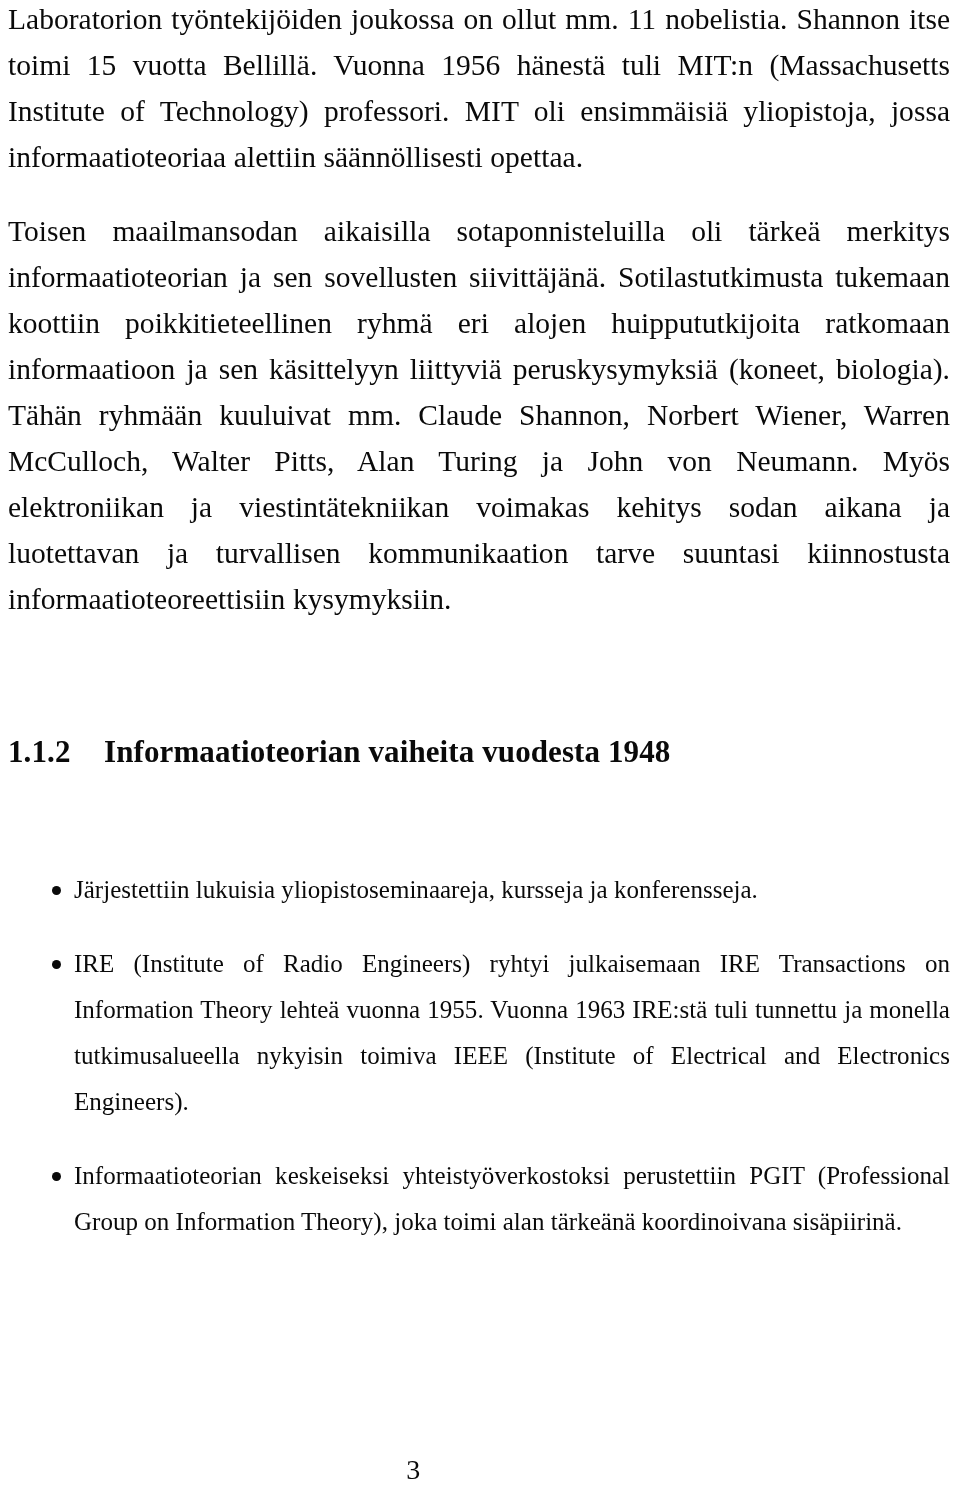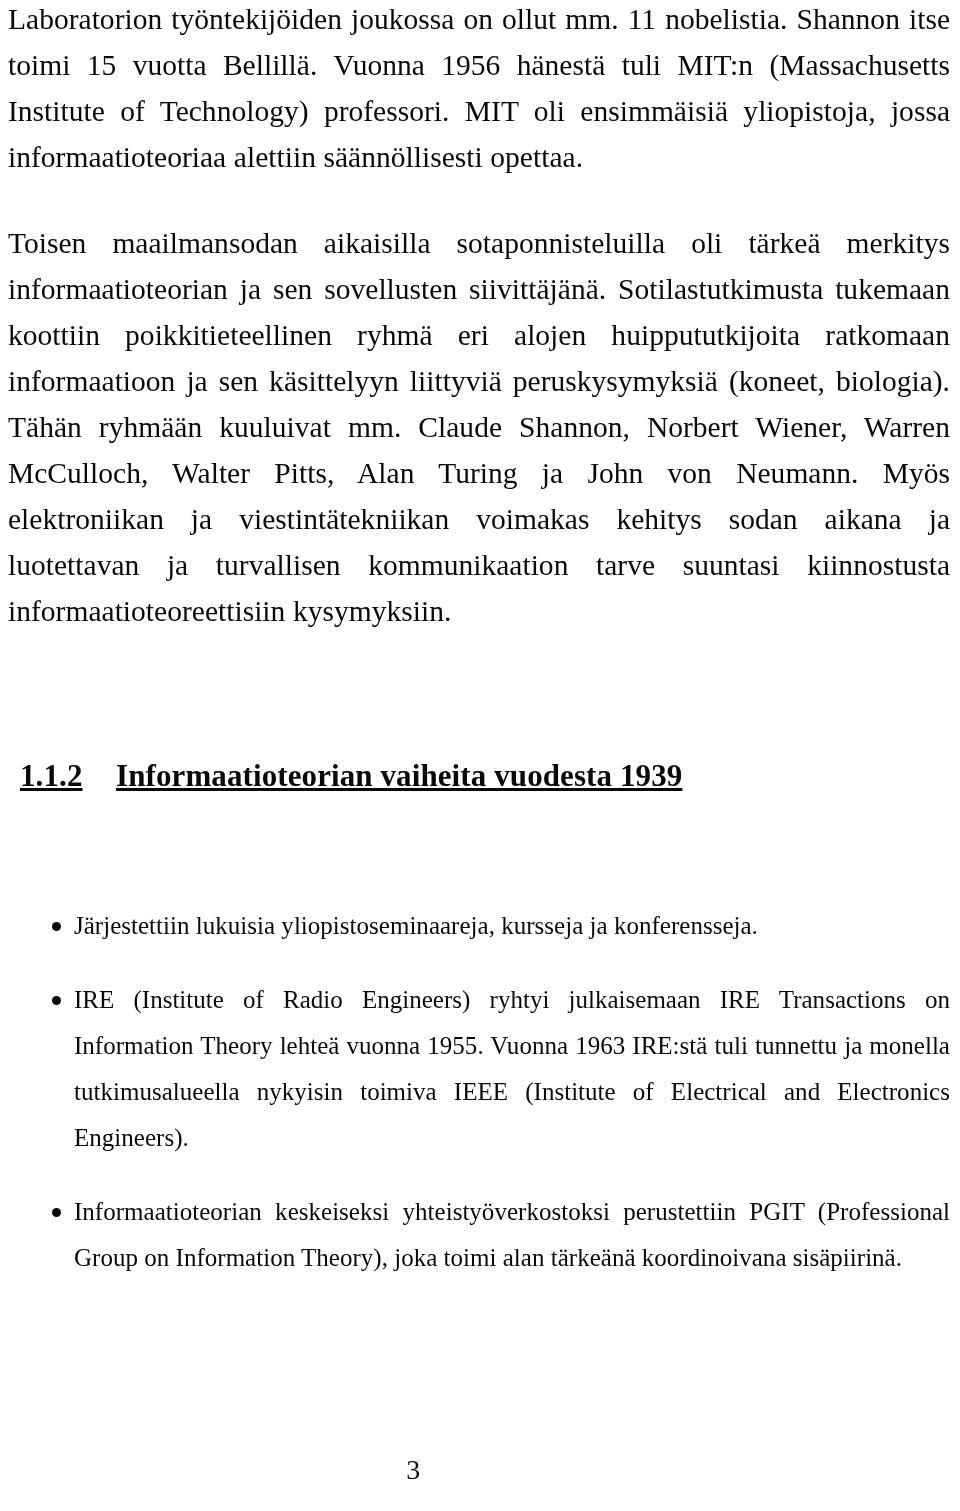--- a/index.html
+++ b/index.html
@@ -36,39 +36,38 @@
     line-height: 46px;
     text-align: justify;
     text-justify: inter-word;
     margin: 0;
     hyphens: manual;
     letter-spacing: 0.02px;
     word-spacing: 0.2px;
   }
 
   .para + .para {
-    margin-top: 40px;
+    margin-top: 28px;
   }
 
   
   .block-top {
     margin-top: -4px;
   }
 
   
   .section-heading {
     font-size: 31px;
     font-weight: bold;
     line-height: 40px;
-    margin: 12px;
+    margin: 0;
     padding: 0;
     display: flex;
     align-items: flex-end;
     letter-spacing: 0.1px;
-    text-decoration: underline;
   }
   .section-number {
     display: inline-block;
     min-width: 96px;
     flex: 0 0 auto;
   }
   .section-title {
     flex: 0 1 auto;
   }
   .heading-spacer-before { height: 110px; }
@@ -126,21 +125,21 @@
   <div class="content">
 
     <p class="para block-top">Laboratorion työntekijöiden joukossa on ollut mm. 11 nobelistia. Shannon itse toimi 15 vuotta Bellillä. Vuonna 1956 hänestä tuli MIT:n (Massachusetts Institute of Technology) professori. MIT oli ensimmäisiä yliopistoja, jossa informaatioteoriaa alettiin säännöllisesti opettaa.</p>
 
     <p class="para">Toisen maailmansodan aikaisilla sotaponnisteluilla oli tärkeä merkitys informaatioteorian ja sen sovellusten siivittäjänä. Sotilastutkimusta tukemaan koottiin poikkitieteellinen ryhmä eri alojen huippututkijoita ratkomaan informaatioon ja sen käsittelyyn liittyviä peruskysymyksiä (koneet, biologia). Tähän ryhmään kuuluivat mm. Claude Shannon, Norbert Wiener, Warren McCulloch, Walter Pitts, Alan Turing ja John von Neumann. Myös elektroniikan ja viestintätekniikan voimakas kehitys sodan aikana ja luotettavan ja turvallisen kommunikaation tarve suuntasi kiinnostusta informaatioteoreettisiin kysymyksiin.</p>
 
     <div class="heading-spacer-before"></div>
 
     <h2 class="section-heading">
       <span class="section-number">1.1.2</span>
-      <span class="section-title">Informaatioteorian vaiheita vuodesta 1939</span>
+      <span class="section-title">Informaatioteorian vaiheita vuodesta 1948</span>
     </h2>
 
     <div class="heading-spacer-after"></div>
 
 
     <div class="list-spacer-before"></div>
 
     <ul class="bullet-list">
       <li class="bullet-item">
         <span class="dot"></span>

